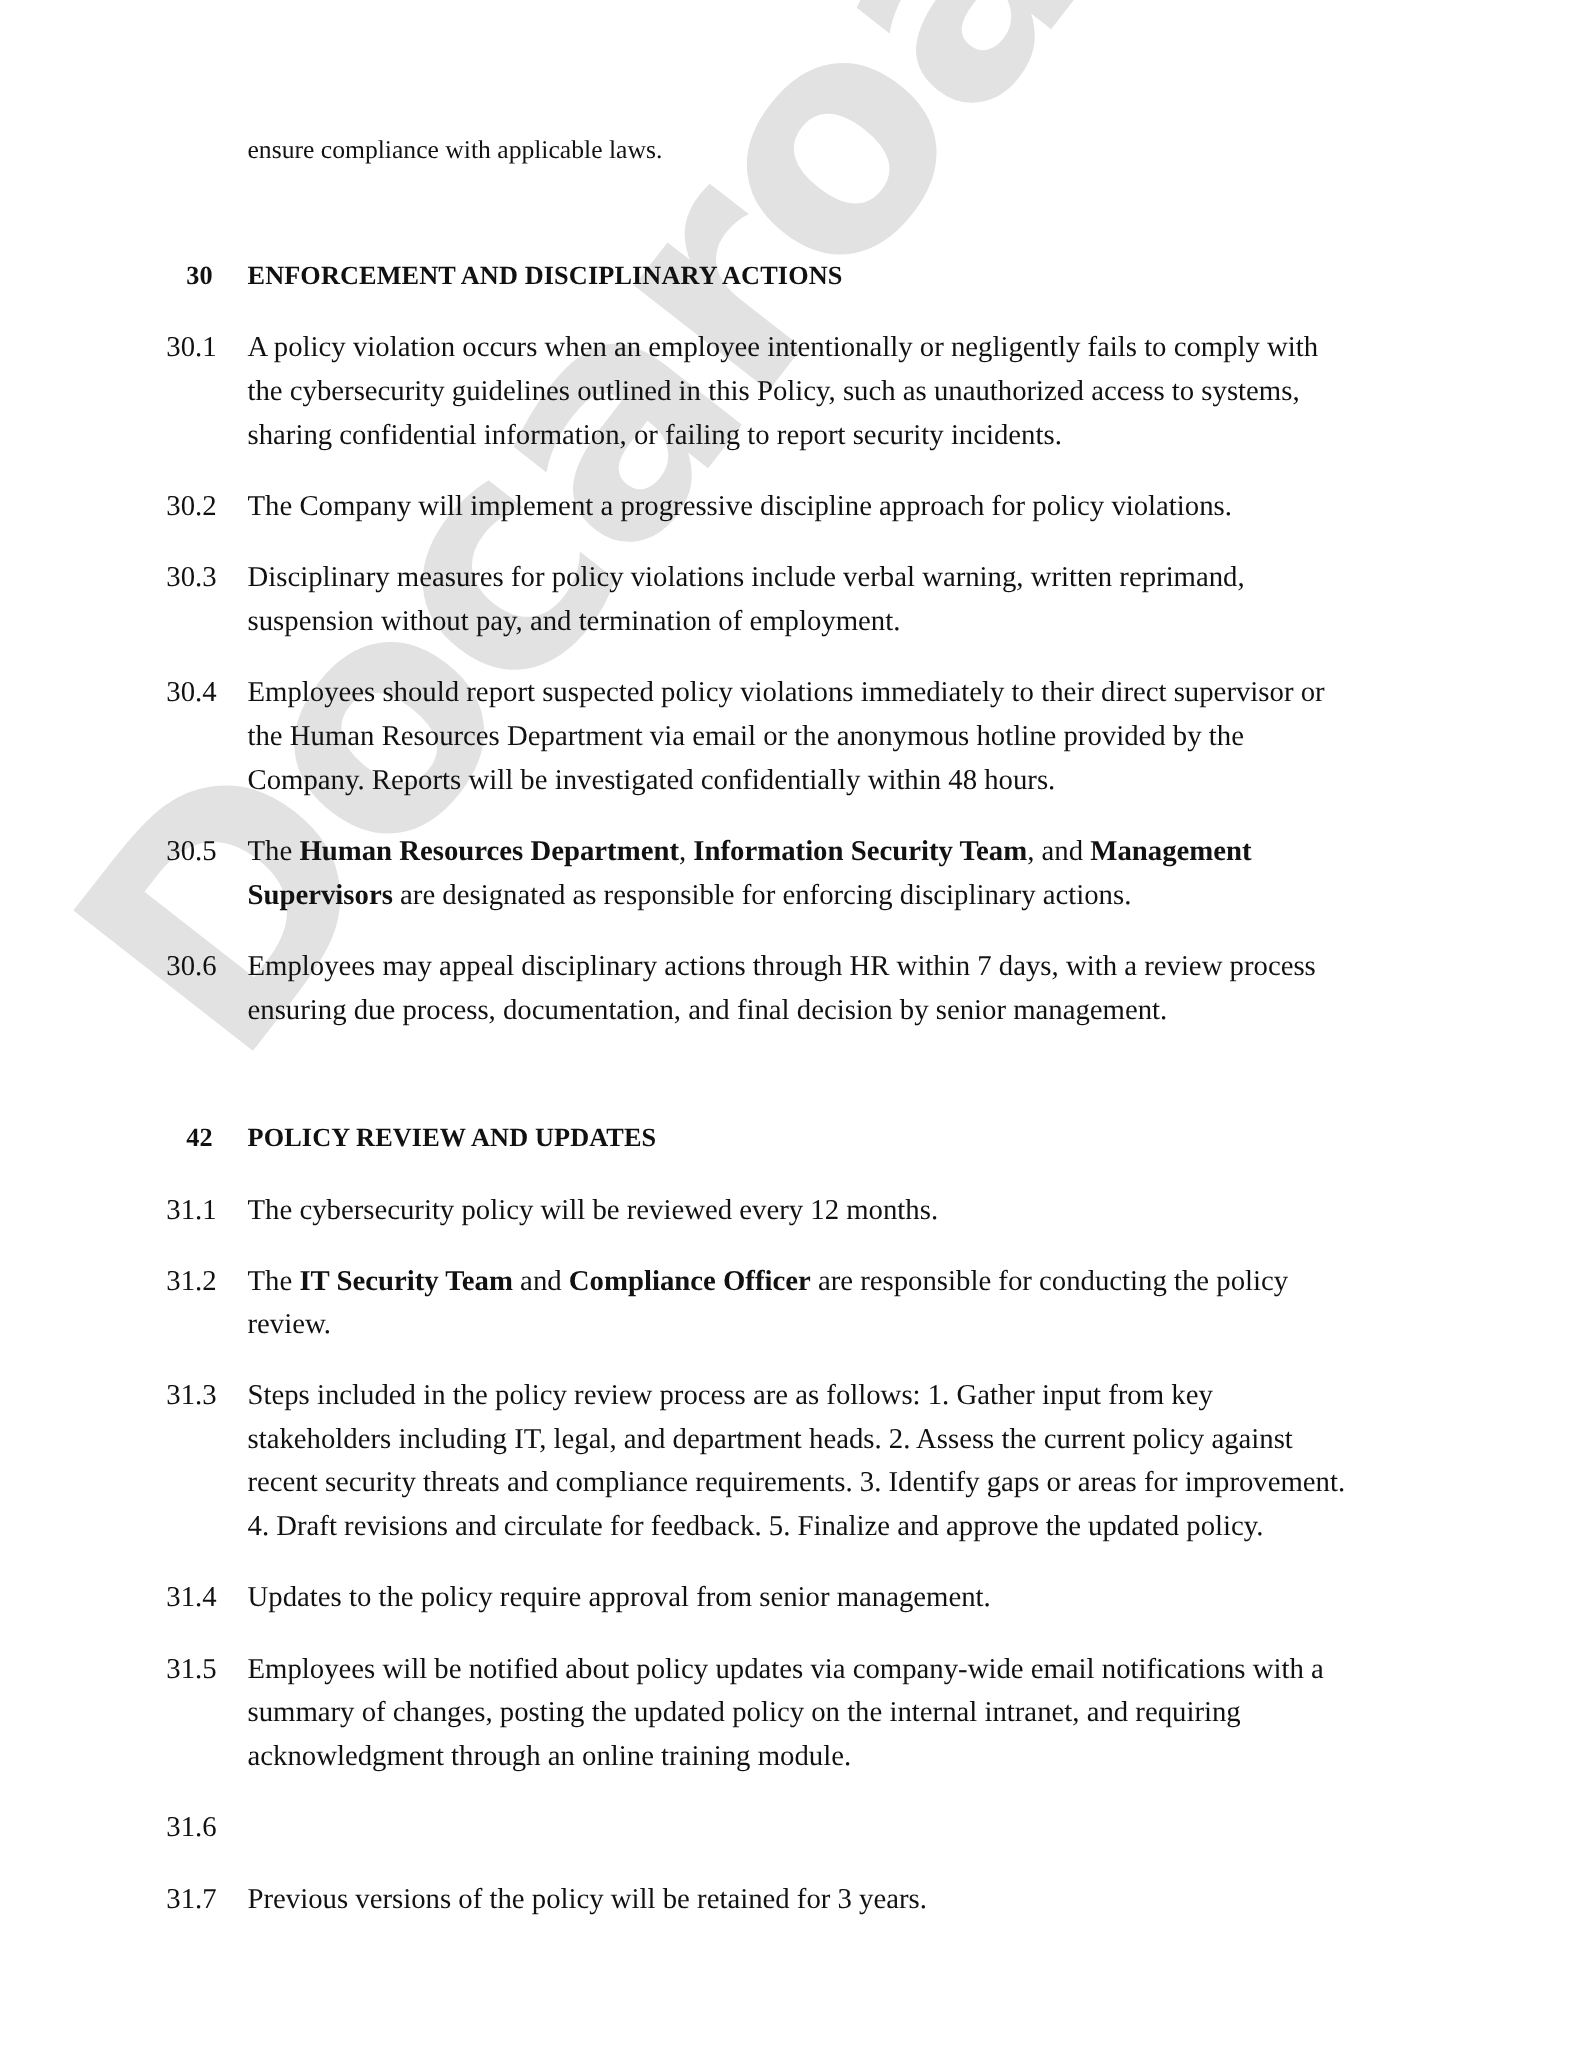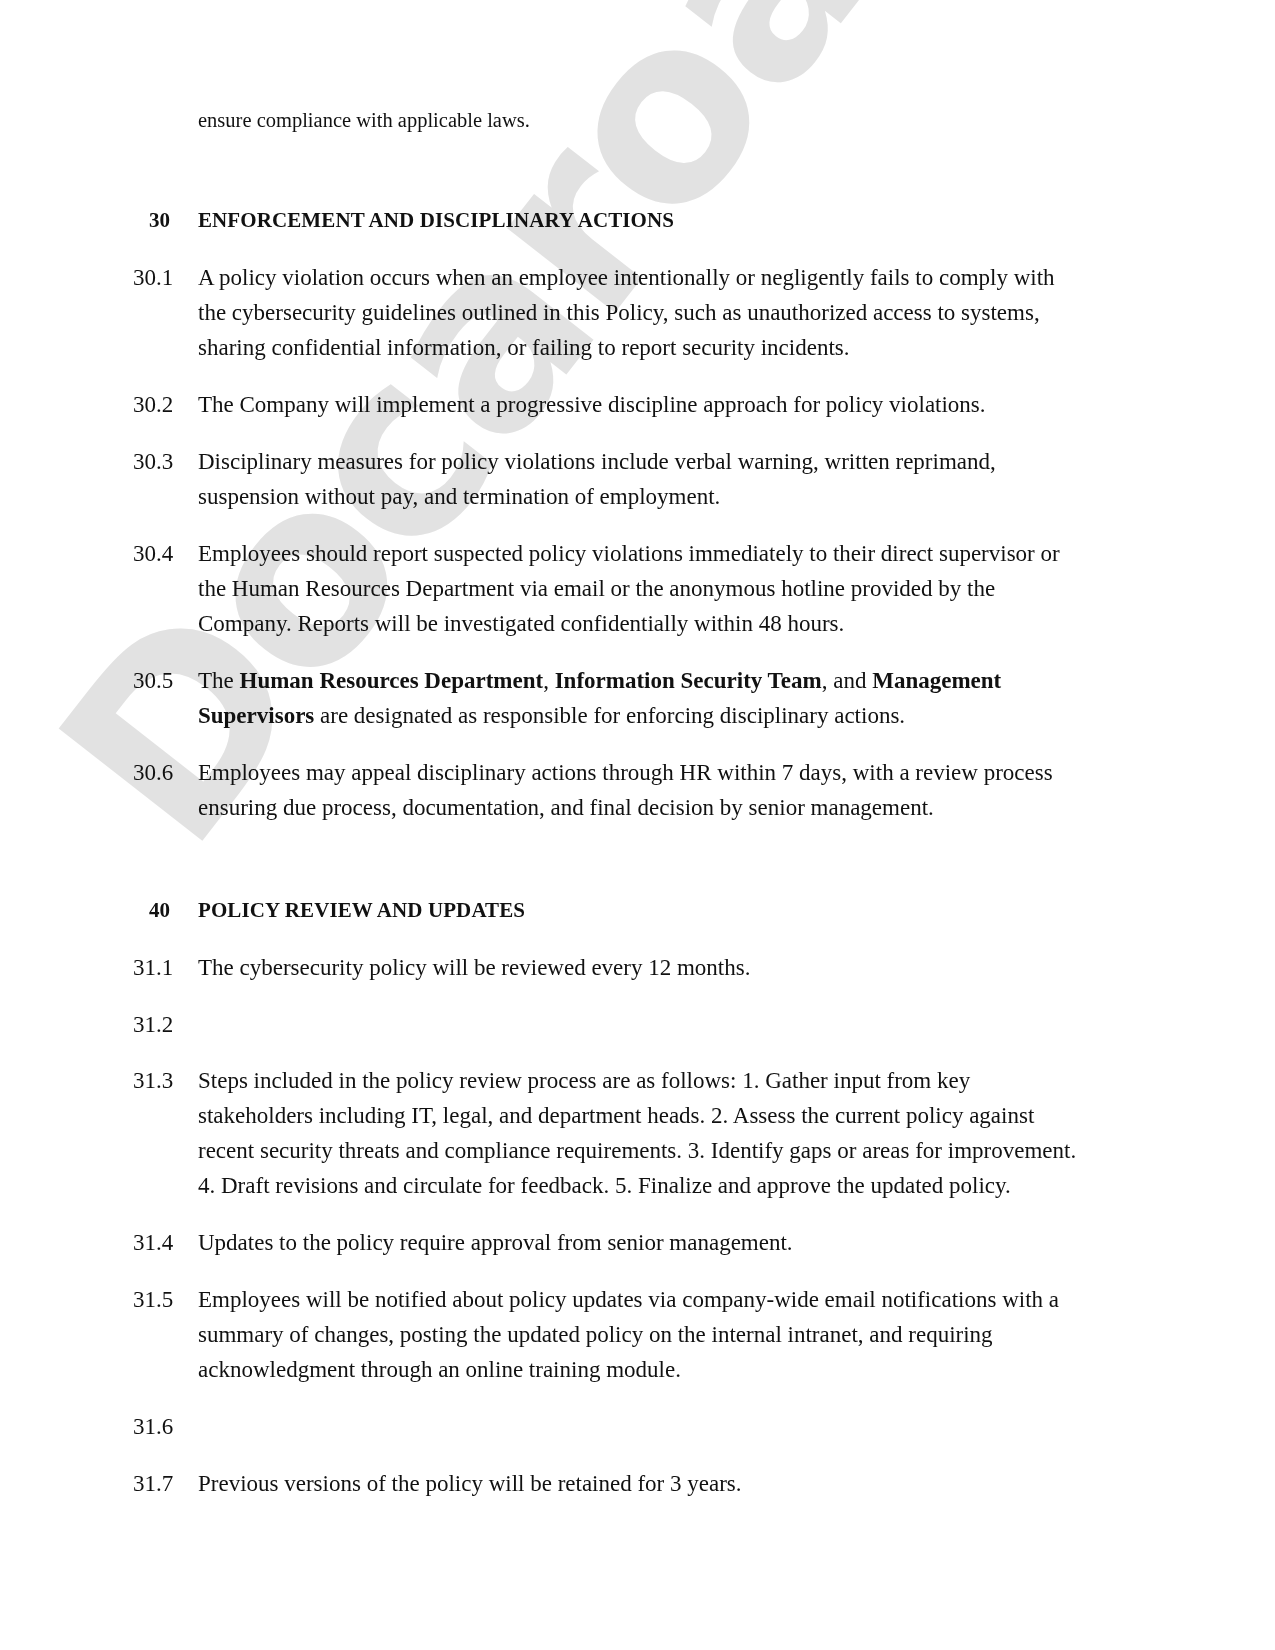--- a/index.html
+++ b/index.html
@@ -138,29 +138,30 @@
             <span class="cl-num">30.5</span>
             <span class="cl-text"><span>The </span><b>Human Resources Department</b><span>, </span><b>Information Security Team</b><span>, and </span><b>Management Supervisors</b><span> are designated as responsible for enforcing disciplinary actions.</span></span>
           </div>
           <div class="clause">
             <span class="cl-num">30.6</span>
             <span class="cl-text"><span>Employees may appeal disciplinary actions through HR within 7 days, with a review process ensuring due process, documentation, and final decision by senior management.</span></span>
           </div>
         </div>
         <div class="section">
           <div class="section-heading">
-            <span class="sec-num">40</span>
+            <span class="sec-num">42</span>
             <span class="sec-title">POLICY REVIEW AND UPDATES</span>
           </div>
           <div class="clause">
             <span class="cl-num">31.1</span>
             <span class="cl-text"><span>The cybersecurity policy will be reviewed every 12 months.</span></span>
           </div>
           <div class="clause">
             <span class="cl-num">31.2</span>
+            <span class="cl-text"><span>The </span><b>IT Security Team</b><span> and </span><b>Compliance Officer</b><span> are responsible for conducting the policy review.</span></span>
           </div>
           <div class="clause">
             <span class="cl-num">31.3</span>
             <span class="cl-text"><span>Steps included in the policy review process are as follows: 1. Gather input from key stakeholders including IT, legal, and department heads. 2. Assess the current policy against recent security threats and compliance requirements. 3. Identify gaps or areas for improvement. 4. Draft revisions and circulate for feedback. 5. Finalize and approve the updated policy.</span></span>
           </div>
           <div class="clause">
             <span class="cl-num">31.4</span>
             <span class="cl-text"><span>Updates to the policy require approval from senior management.</span></span>
           </div>
           <div class="clause">

